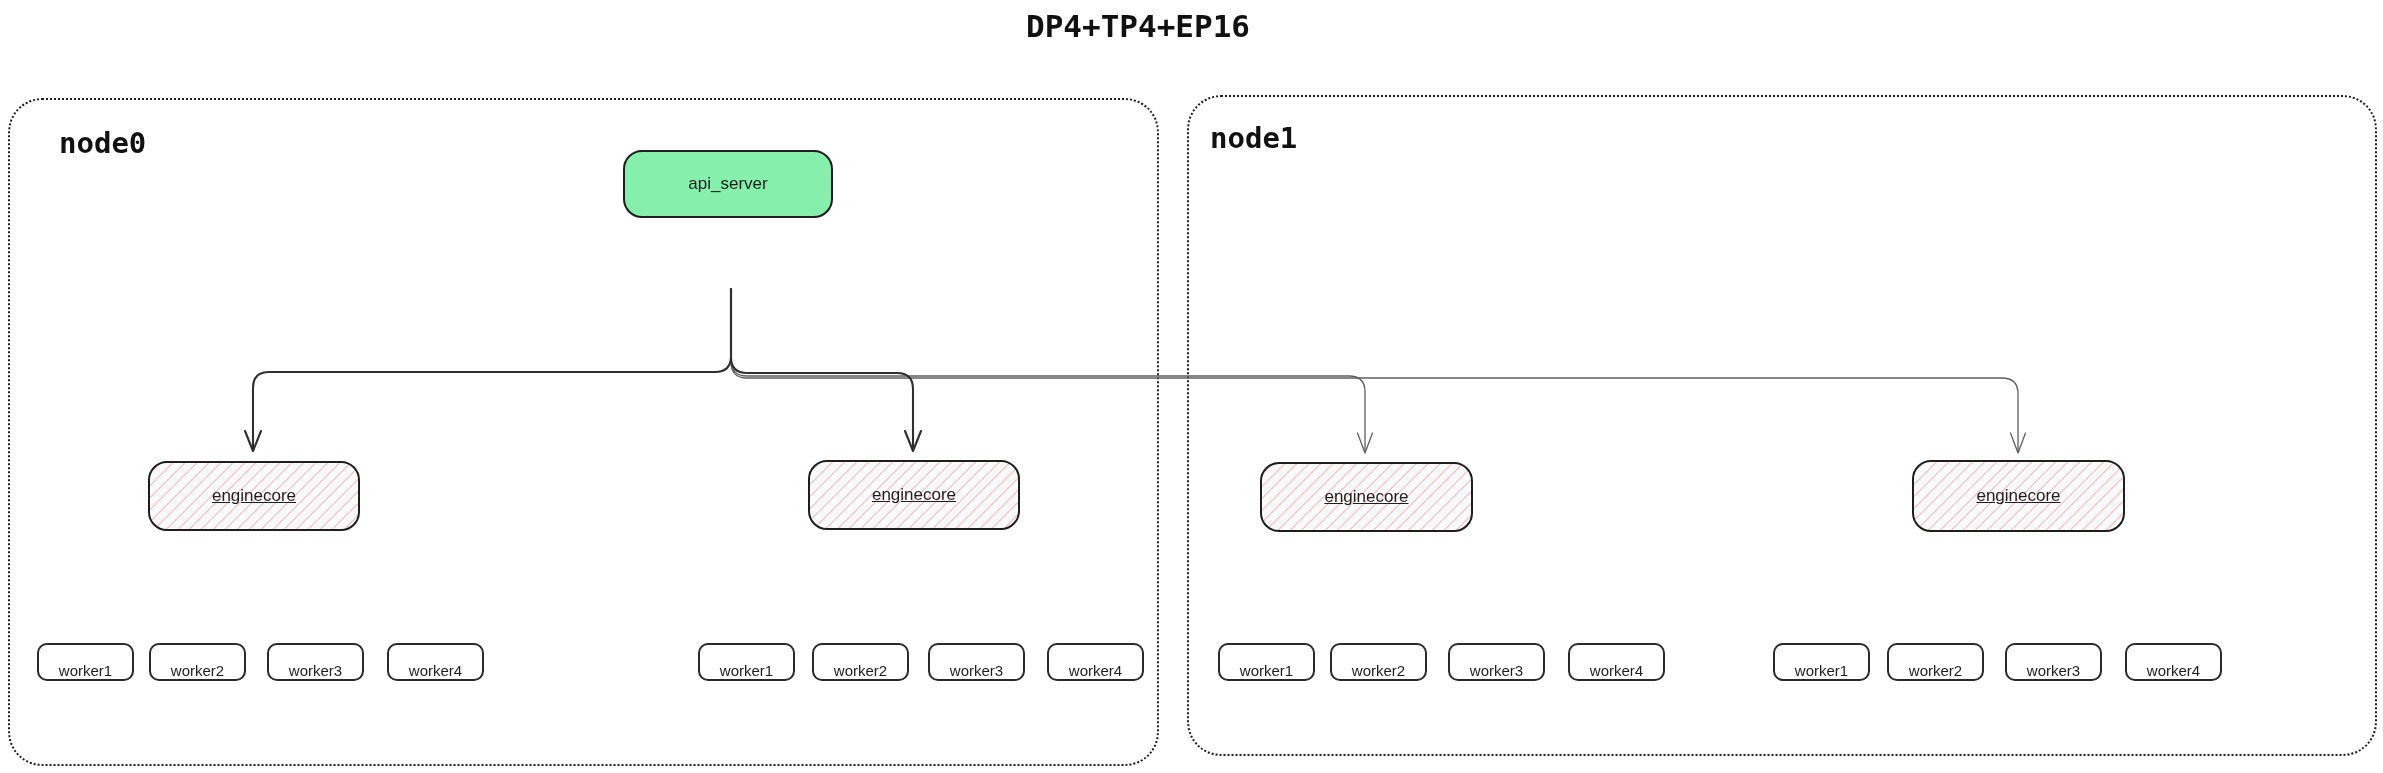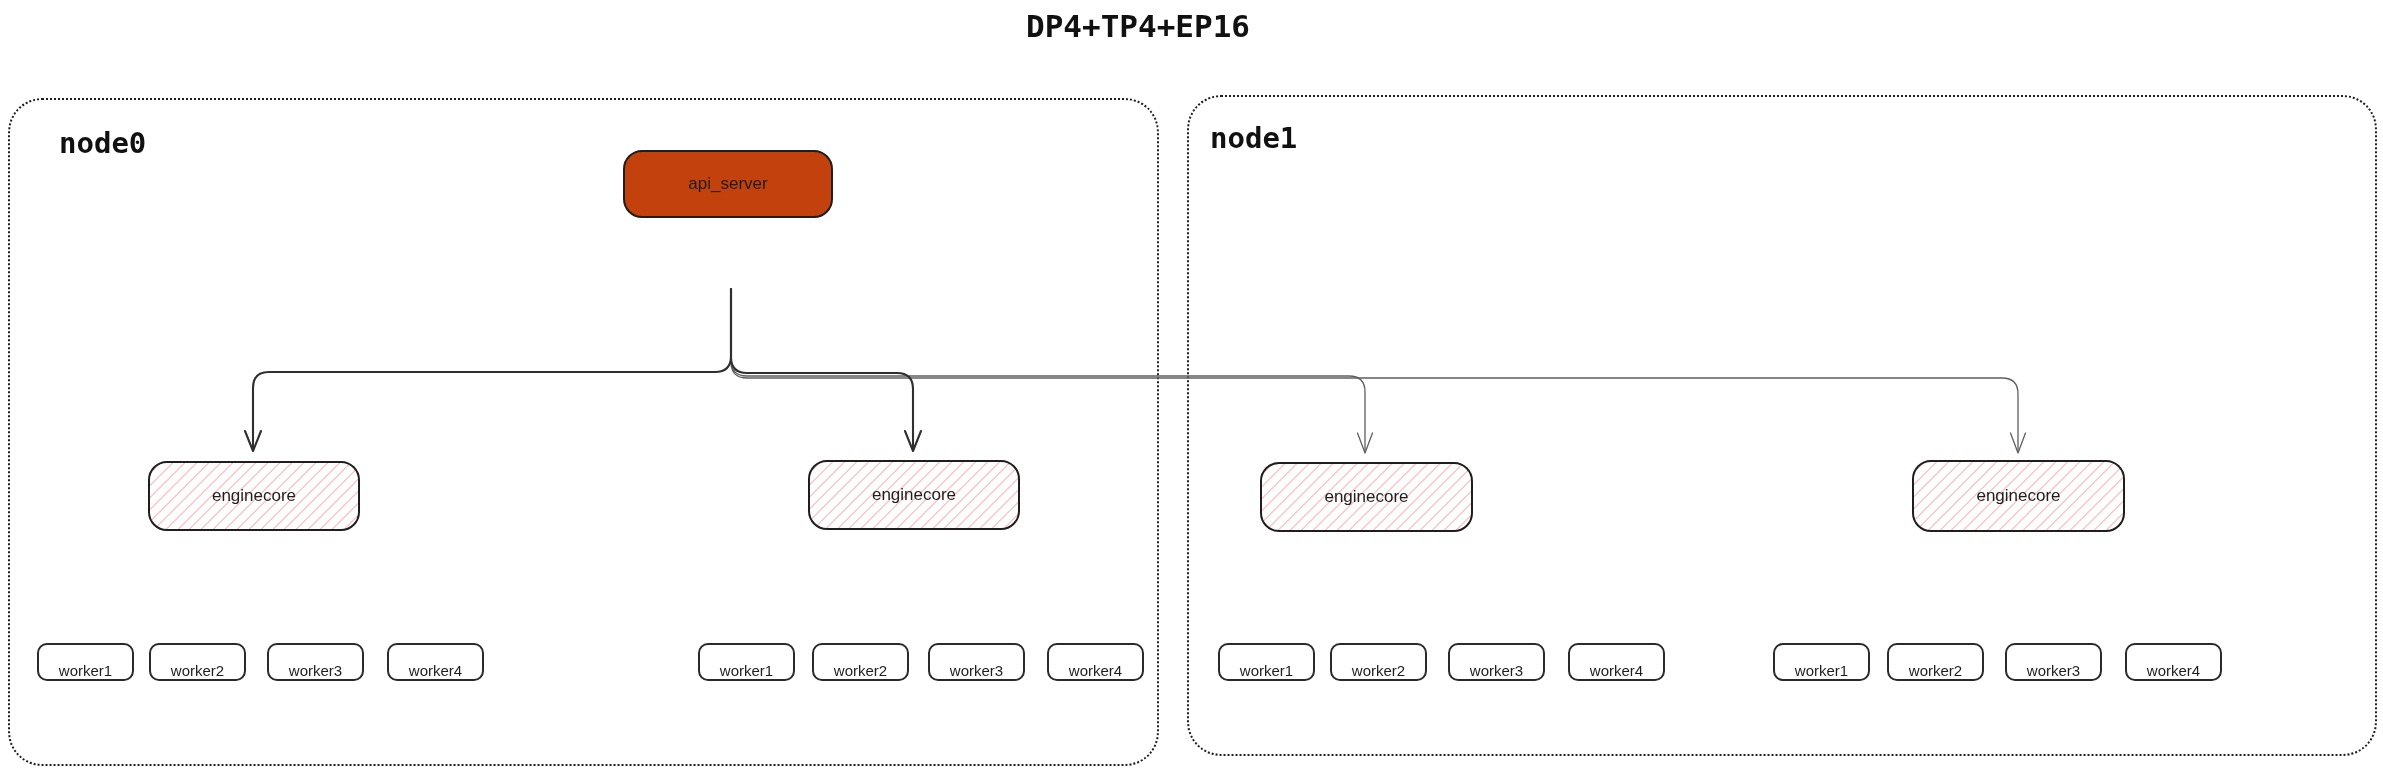--- a/index.html
+++ b/index.html
@@ -31,37 +31,38 @@
     font-family:"DejaVu Sans Mono", monospace;
     font-size:29px;font-weight:bold;
     color:#111111;
     white-space:nowrap;
   }
   .big-box{
     position:absolute;
     box-sizing:border-box;
     border:2.2px solid #1e1e1e;
     border-radius:19px;
-    background-color:#c2410c;
+    background-color:#86efac;
     display:flex;align-items:center;justify-content:center;
     font-size:17px;
     color:#1e1e1e;
     white-space:nowrap;
   }
   .hatch-green{
     background-color:#ffffff;
     background-image:repeating-linear-gradient(135deg,
       rgba(178,242,187,0) 0px, rgba(178,242,187,0) 7px,
       #b2f2bb 7px, #b2f2bb 8.4px);
   }
   .hatch-red{
     background-color:#ffffff;
     background-image:repeating-linear-gradient(135deg,
       rgba(255,201,201,0) 0px, rgba(255,201,201,0) 7px,
       #ffc9c9 7px, #ffc9c9 8.4px);
+    text-decoration:underline;
   }
   .worker{
     position:absolute;
     box-sizing:border-box;
     top:643px;
     width:97px;height:38px;
     border:2px solid #2a2a2a;
     border-radius:10px;
     background:#ffffff;
     display:flex;align-items:flex-end;justify-content:center;

